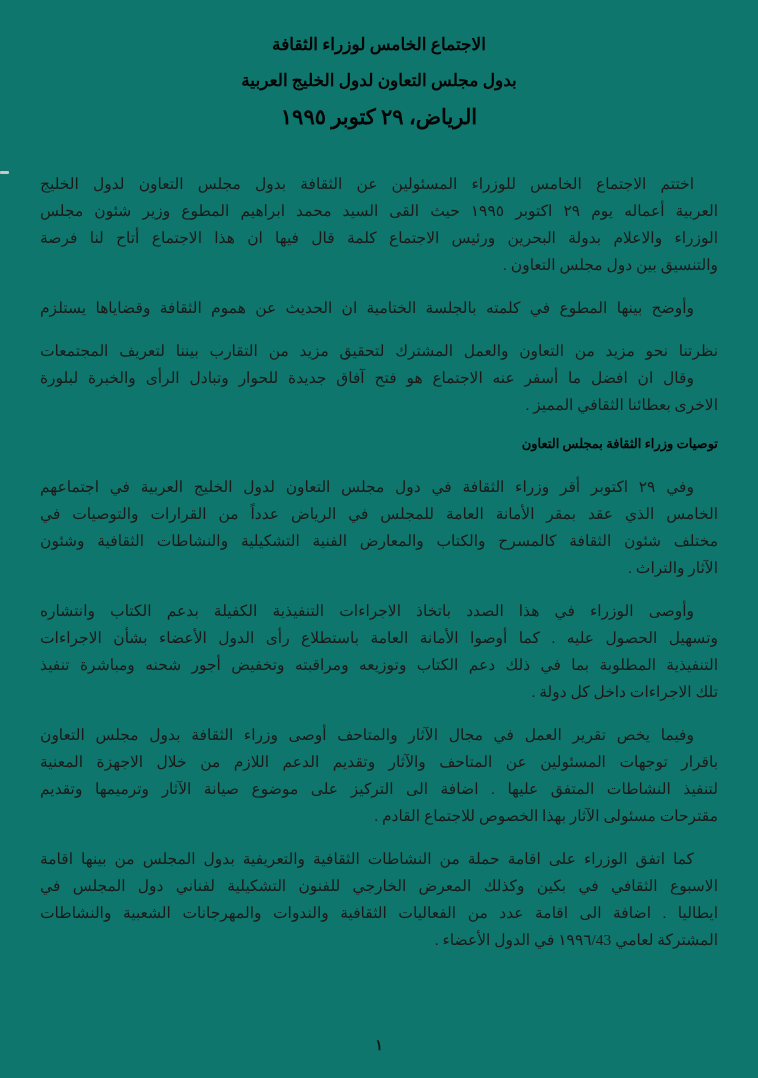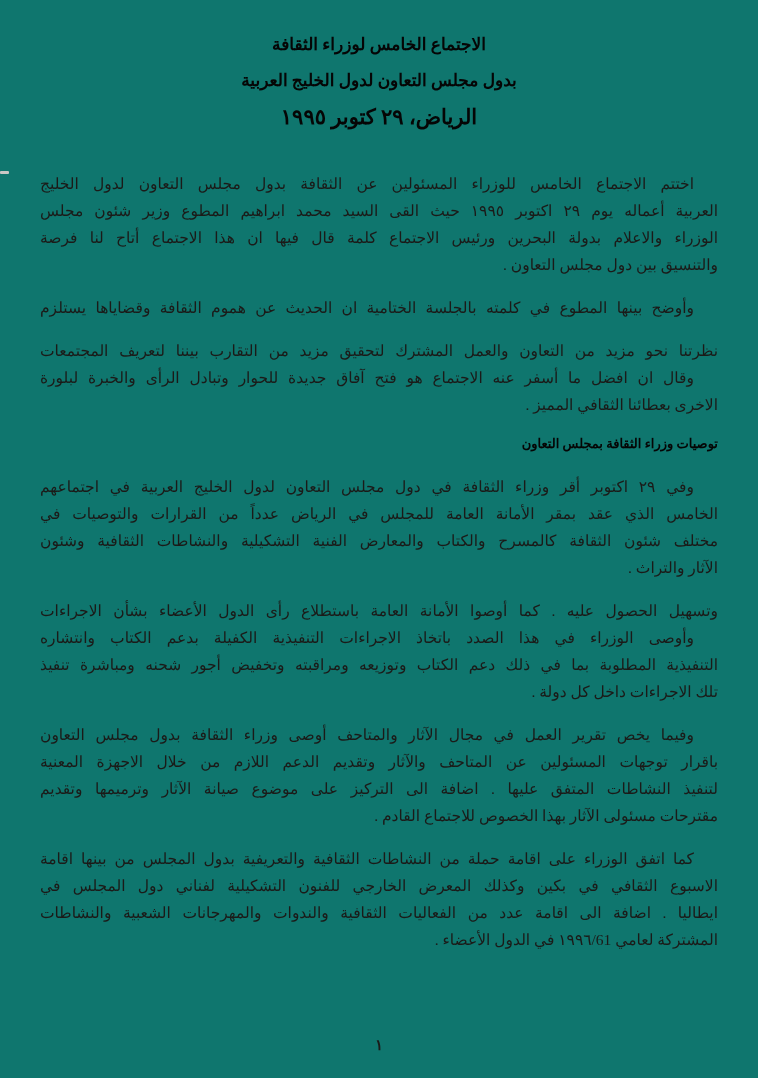--- a/index.html
+++ b/index.html
@@ -78,36 +78,36 @@
     <h2 class="section-heading">توصيات وزراء الثقافة بمجلس التعاون</h2>
 
     <section>
         <p class="para">
           <span class="line j first">وفي ٢٩ اكتوبر أقر وزراء الثقافة في دول مجلس التعاون لدول الخليج العربية في اجتماعهم</span>
           <span class="line j">الخامس الذي عقد بمقر الأمانة العامة للمجلس في الرياض عدداً من القرارات والتوصيات في</span>
           <span class="line j">مختلف شئون الثقافة كالمسرح والكتاب والمعارض الفنية التشكيلية والنشاطات الثقافية وشئون</span>
           <span class="line">الآثار والتراث .</span>
         </p>
         <p class="para">
+          <span class="line j first">وأوصى الوزراء في هذا الصدد باتخاذ الاجراءات التنفيذية الكفيلة بدعم الكتاب وانتشاره</span>
           <span class="line j">وتسهيل الحصول عليه . كما أوصوا الأمانة العامة باستطلاع رأى الدول الأعضاء بشأن الاجراءات</span>
-          <span class="line j first">وأوصى الوزراء في هذا الصدد باتخاذ الاجراءات التنفيذية الكفيلة بدعم الكتاب وانتشاره</span>
           <span class="line j">التنفيذية المطلوبة بما في ذلك دعم الكتاب وتوزيعه ومراقبته وتخفيض أجور شحنه ومباشرة تنفيذ</span>
           <span class="line">تلك الاجراءات داخل كل دولة .</span>
         </p>
         <p class="para">
           <span class="line j first">وفيما يخص تقرير العمل في مجال الآثار والمتاحف أوصى وزراء الثقافة بدول مجلس التعاون</span>
           <span class="line j">باقرار توجهات المسئولين عن المتاحف والآثار وتقديم الدعم اللازم من خلال الاجهزة المعنية</span>
           <span class="line j">لتنفيذ النشاطات المتفق عليها . اضافة الى التركيز على موضوع صيانة الآثار وترميمها وتقديم</span>
           <span class="line">مقترحات مسئولى الآثار بهذا الخصوص للاجتماع القادم .</span>
         </p>
         <p class="para">
           <span class="line j first">كما اتفق الوزراء على اقامة حملة من النشاطات الثقافية والتعريفية بدول المجلس من بينها اقامة</span>
           <span class="line j">الاسبوع الثقافي في بكين وكذلك المعرض الخارجي للفنون التشكيلية لفناني دول المجلس في</span>
           <span class="line j">ايطاليا . اضافة الى اقامة عدد من الفعاليات الثقافية والندوات والمهرجانات الشعبية والنشاطات</span>
-          <span class="line">المشتركة لعامي ١٩٩٦/61 في الدول الأعضاء .</span>
+          <span class="line">المشتركة لعامي ١٩٩٦/43 في الدول الأعضاء .</span>
         </p>
       </section>
   </main>
 
   <footer>
     <span class="page-number">١</span>
   </footer>
 
 </div>
 

